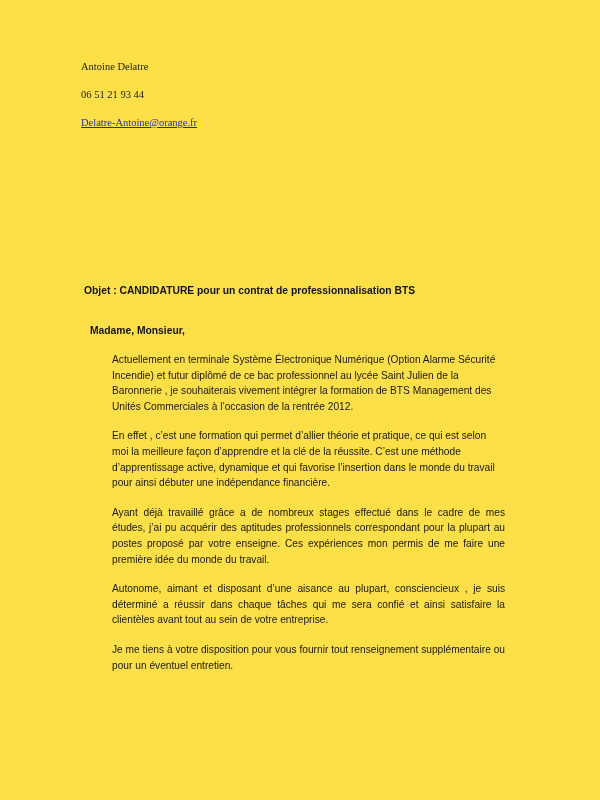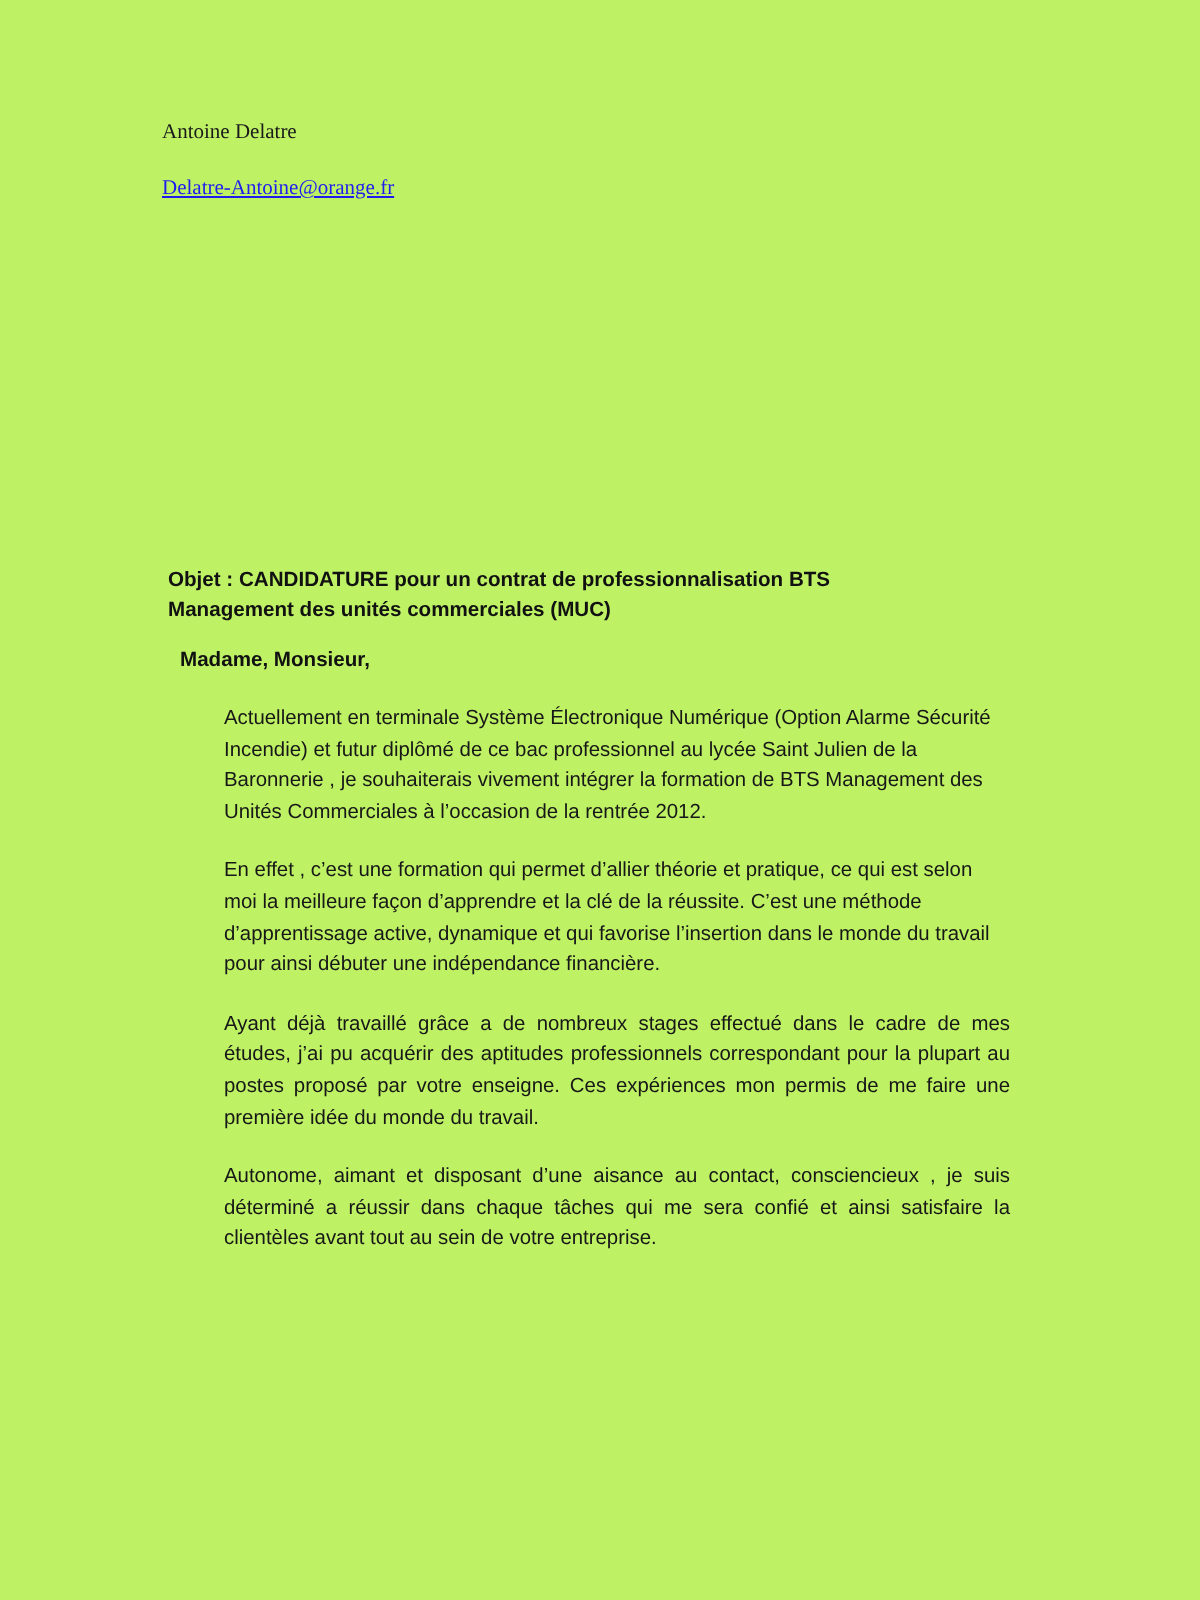--- a/index.html
+++ b/index.html
@@ -12,21 +12,21 @@
     height: 800px;
     position: relative;
     overflow: hidden;
     font-family: "Liberation Sans", sans-serif;
     -webkit-font-smoothing: antialiased;
   }
 
   .page {
     position: absolute;
     inset: 0;
-    background: #bef264;
+    background: #fde047;
   }
 
   
   .sender-block {
     position: absolute;
     left: 81px;
     top: 62px;
     width: 440px;
   }
   .sender-line {
@@ -93,32 +93,33 @@
     margin-bottom: 0;
   }
 </style>
 </head>
 <body>
 
 <div class="page">
 
   <div class="sender-block">
     <div class="sender-line">Antoine Delatre</div>
+    <div class="sender-line">06 51 21 93 44</div>
     <div class="sender-line email">
       <a class="email-link" href="#">Delatre-Antoine@orange.fr</a>
     </div>
   </div>
 
   <div class="subject-block">
     <div class="subject-line">Objet : CANDIDATURE pour un contrat de professionnalisation BTS</div>
-    <div class="subject-line">Management des unités commerciales (MUC)</div>
   </div>
 
   <div class="salutation">Madame, Monsieur,</div>
 
   <div class="body-block">
     <p class="para ragged">Actuellement en terminale Système Électronique Numérique (Option Alarme Sécurité Incendie) et futur diplômé de ce bac professionnel au lycée Saint Julien de la Baronnerie , je souhaiterais vivement intégrer la formation de BTS Management des Unités Commerciales à l’occasion de la rentrée 2012.</p>
     <p class="para ragged">En effet , c’est une formation qui permet d’allier théorie et pratique, ce qui est selon moi la meilleure façon d’apprendre et la clé de la réussite. C’est une méthode d’apprentissage active, dynamique et qui favorise l’insertion dans le monde du travail pour ainsi débuter une indépendance financière.</p>
     <p class="para">Ayant déjà travaillé grâce a de nombreux stages effectué dans le cadre de mes études, j’ai pu acquérir des aptitudes professionnels correspondant pour la plupart au postes proposé par votre enseigne. Ces expériences mon permis de me faire une première idée du monde du travail.</p>
-    <p class="para">Autonome, aimant et disposant d’une aisance au contact, consciencieux , je suis déterminé a réussir dans chaque tâches qui me sera confié et ainsi satisfaire la clientèles avant tout au sein de votre entreprise.</p>
+    <p class="para">Autonome, aimant et disposant d’une aisance au plupart, consciencieux , je suis déterminé a réussir dans chaque tâches qui me sera confié et ainsi satisfaire la clientèles avant tout au sein de votre entreprise.</p>
+    <p class="para">Je me tiens à votre disposition pour vous fournir tout renseignement supplémentaire ou pour un éventuel entretien.</p>
   </div>
 
 </div>
 
 </body></html>

